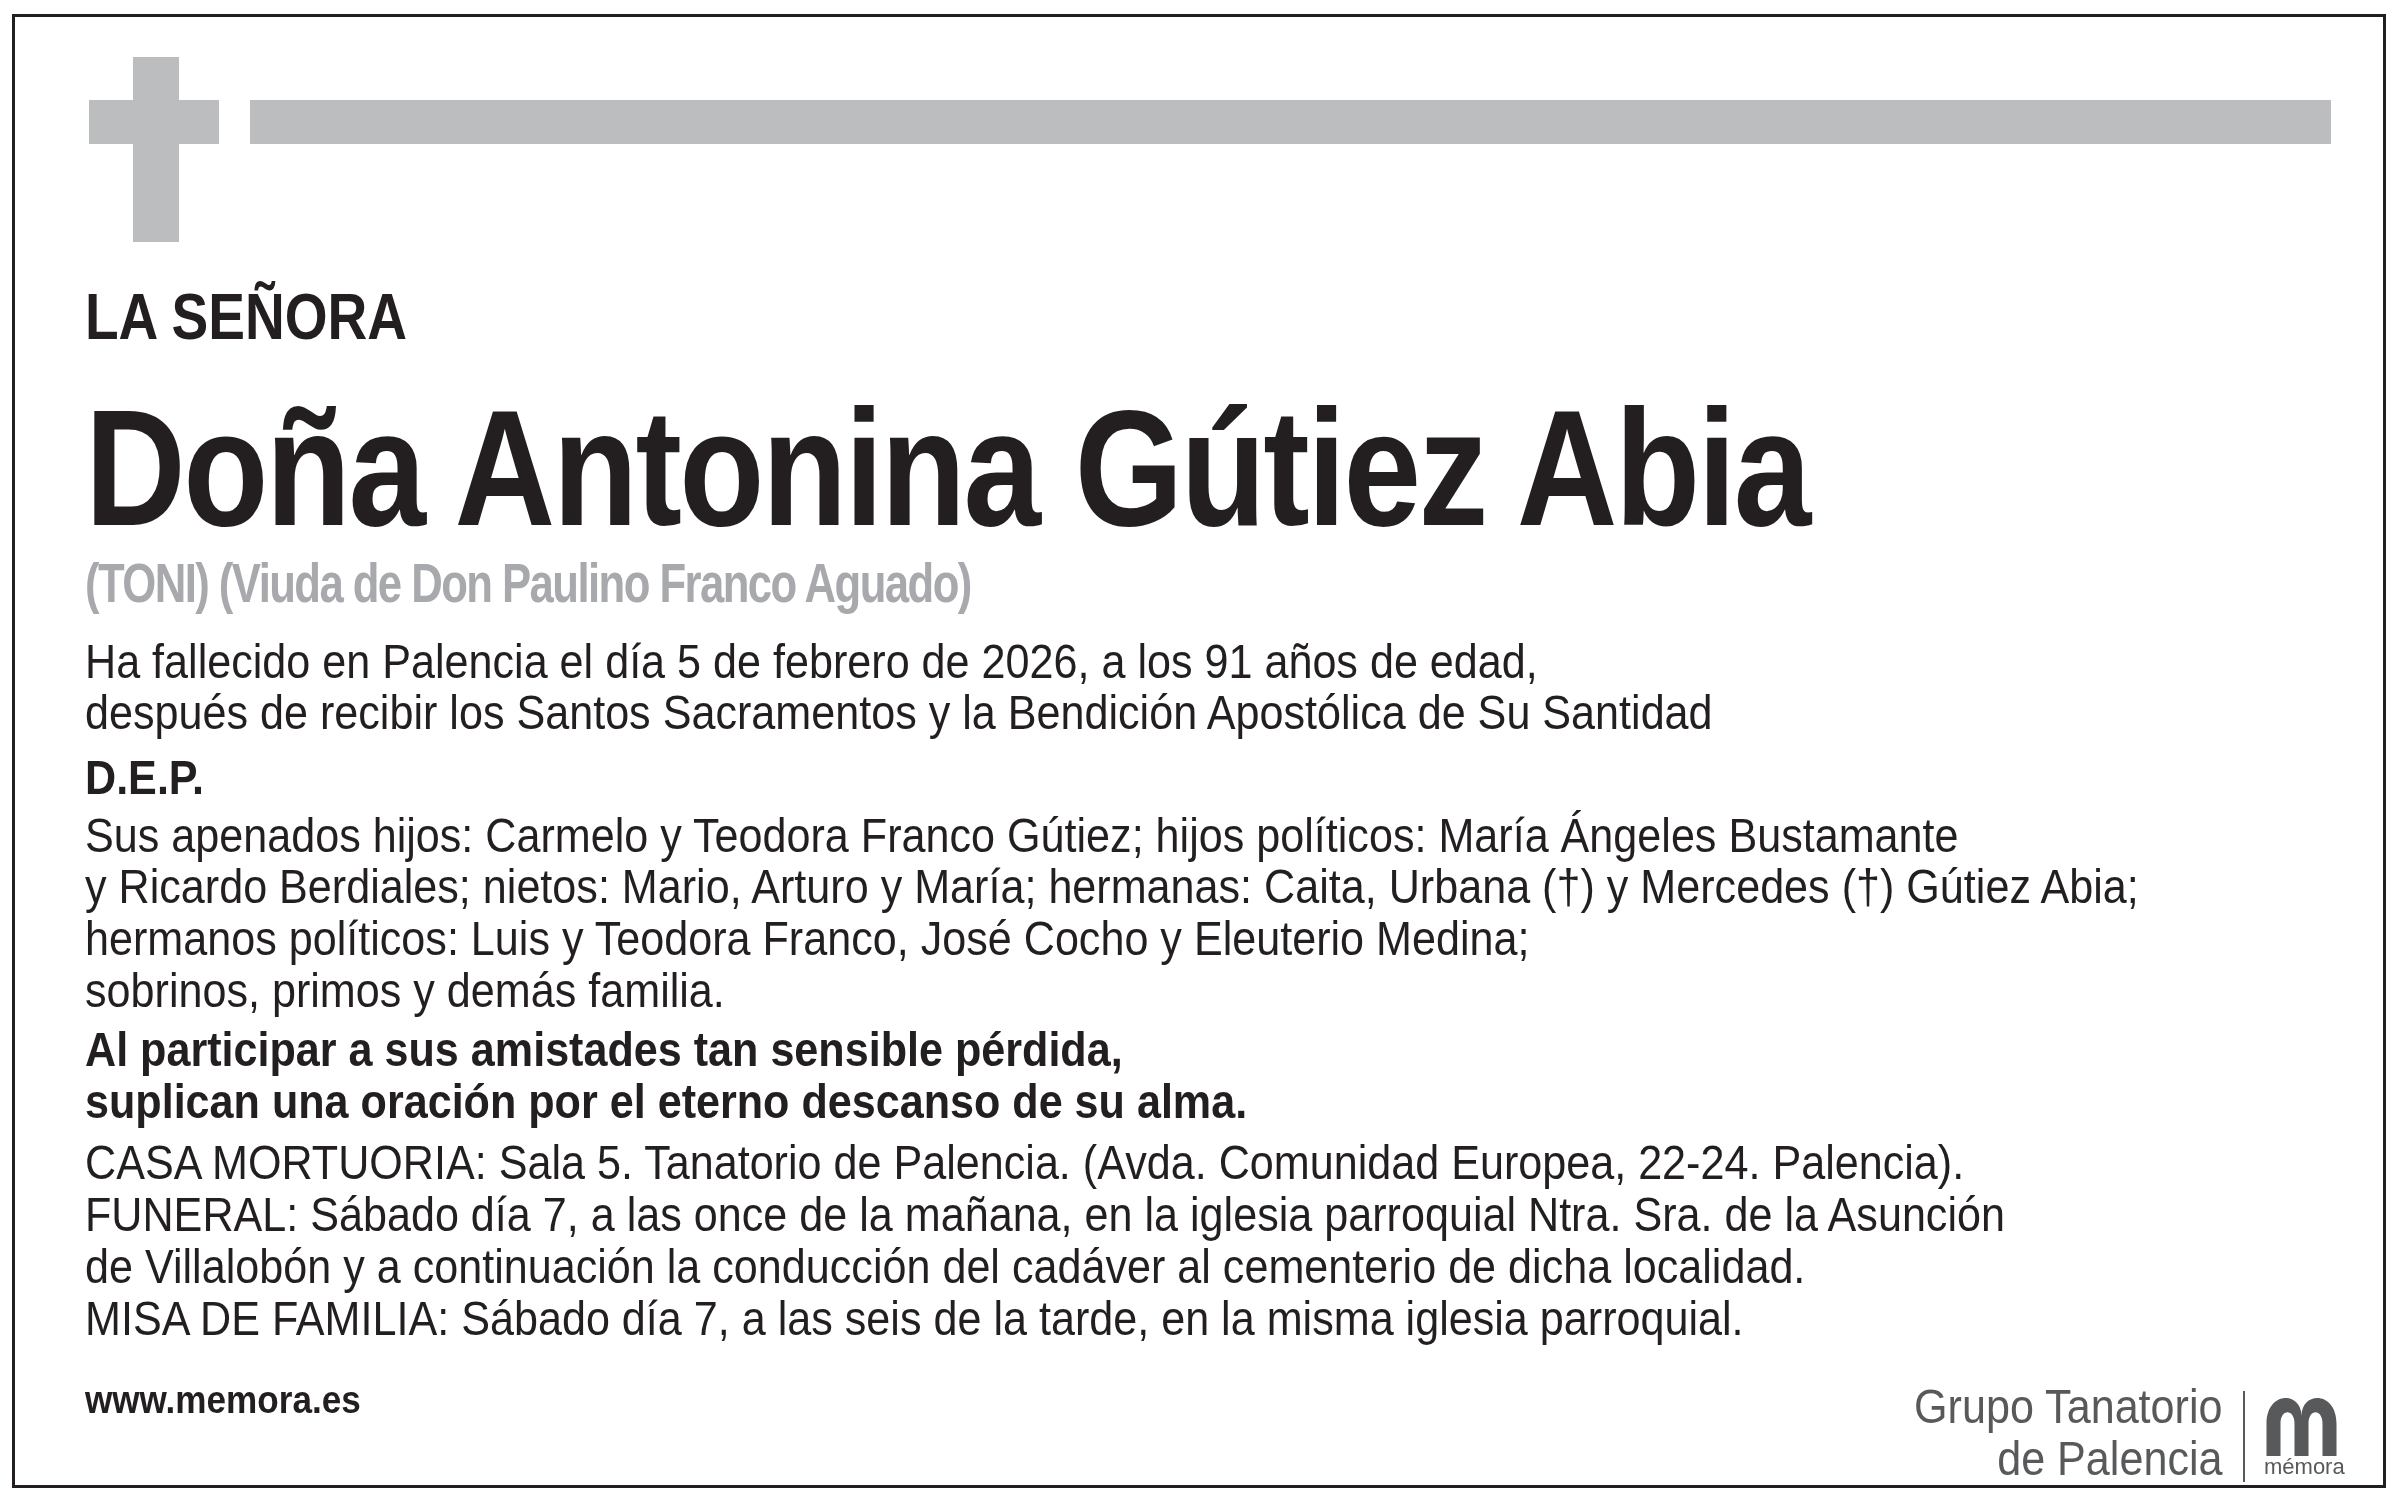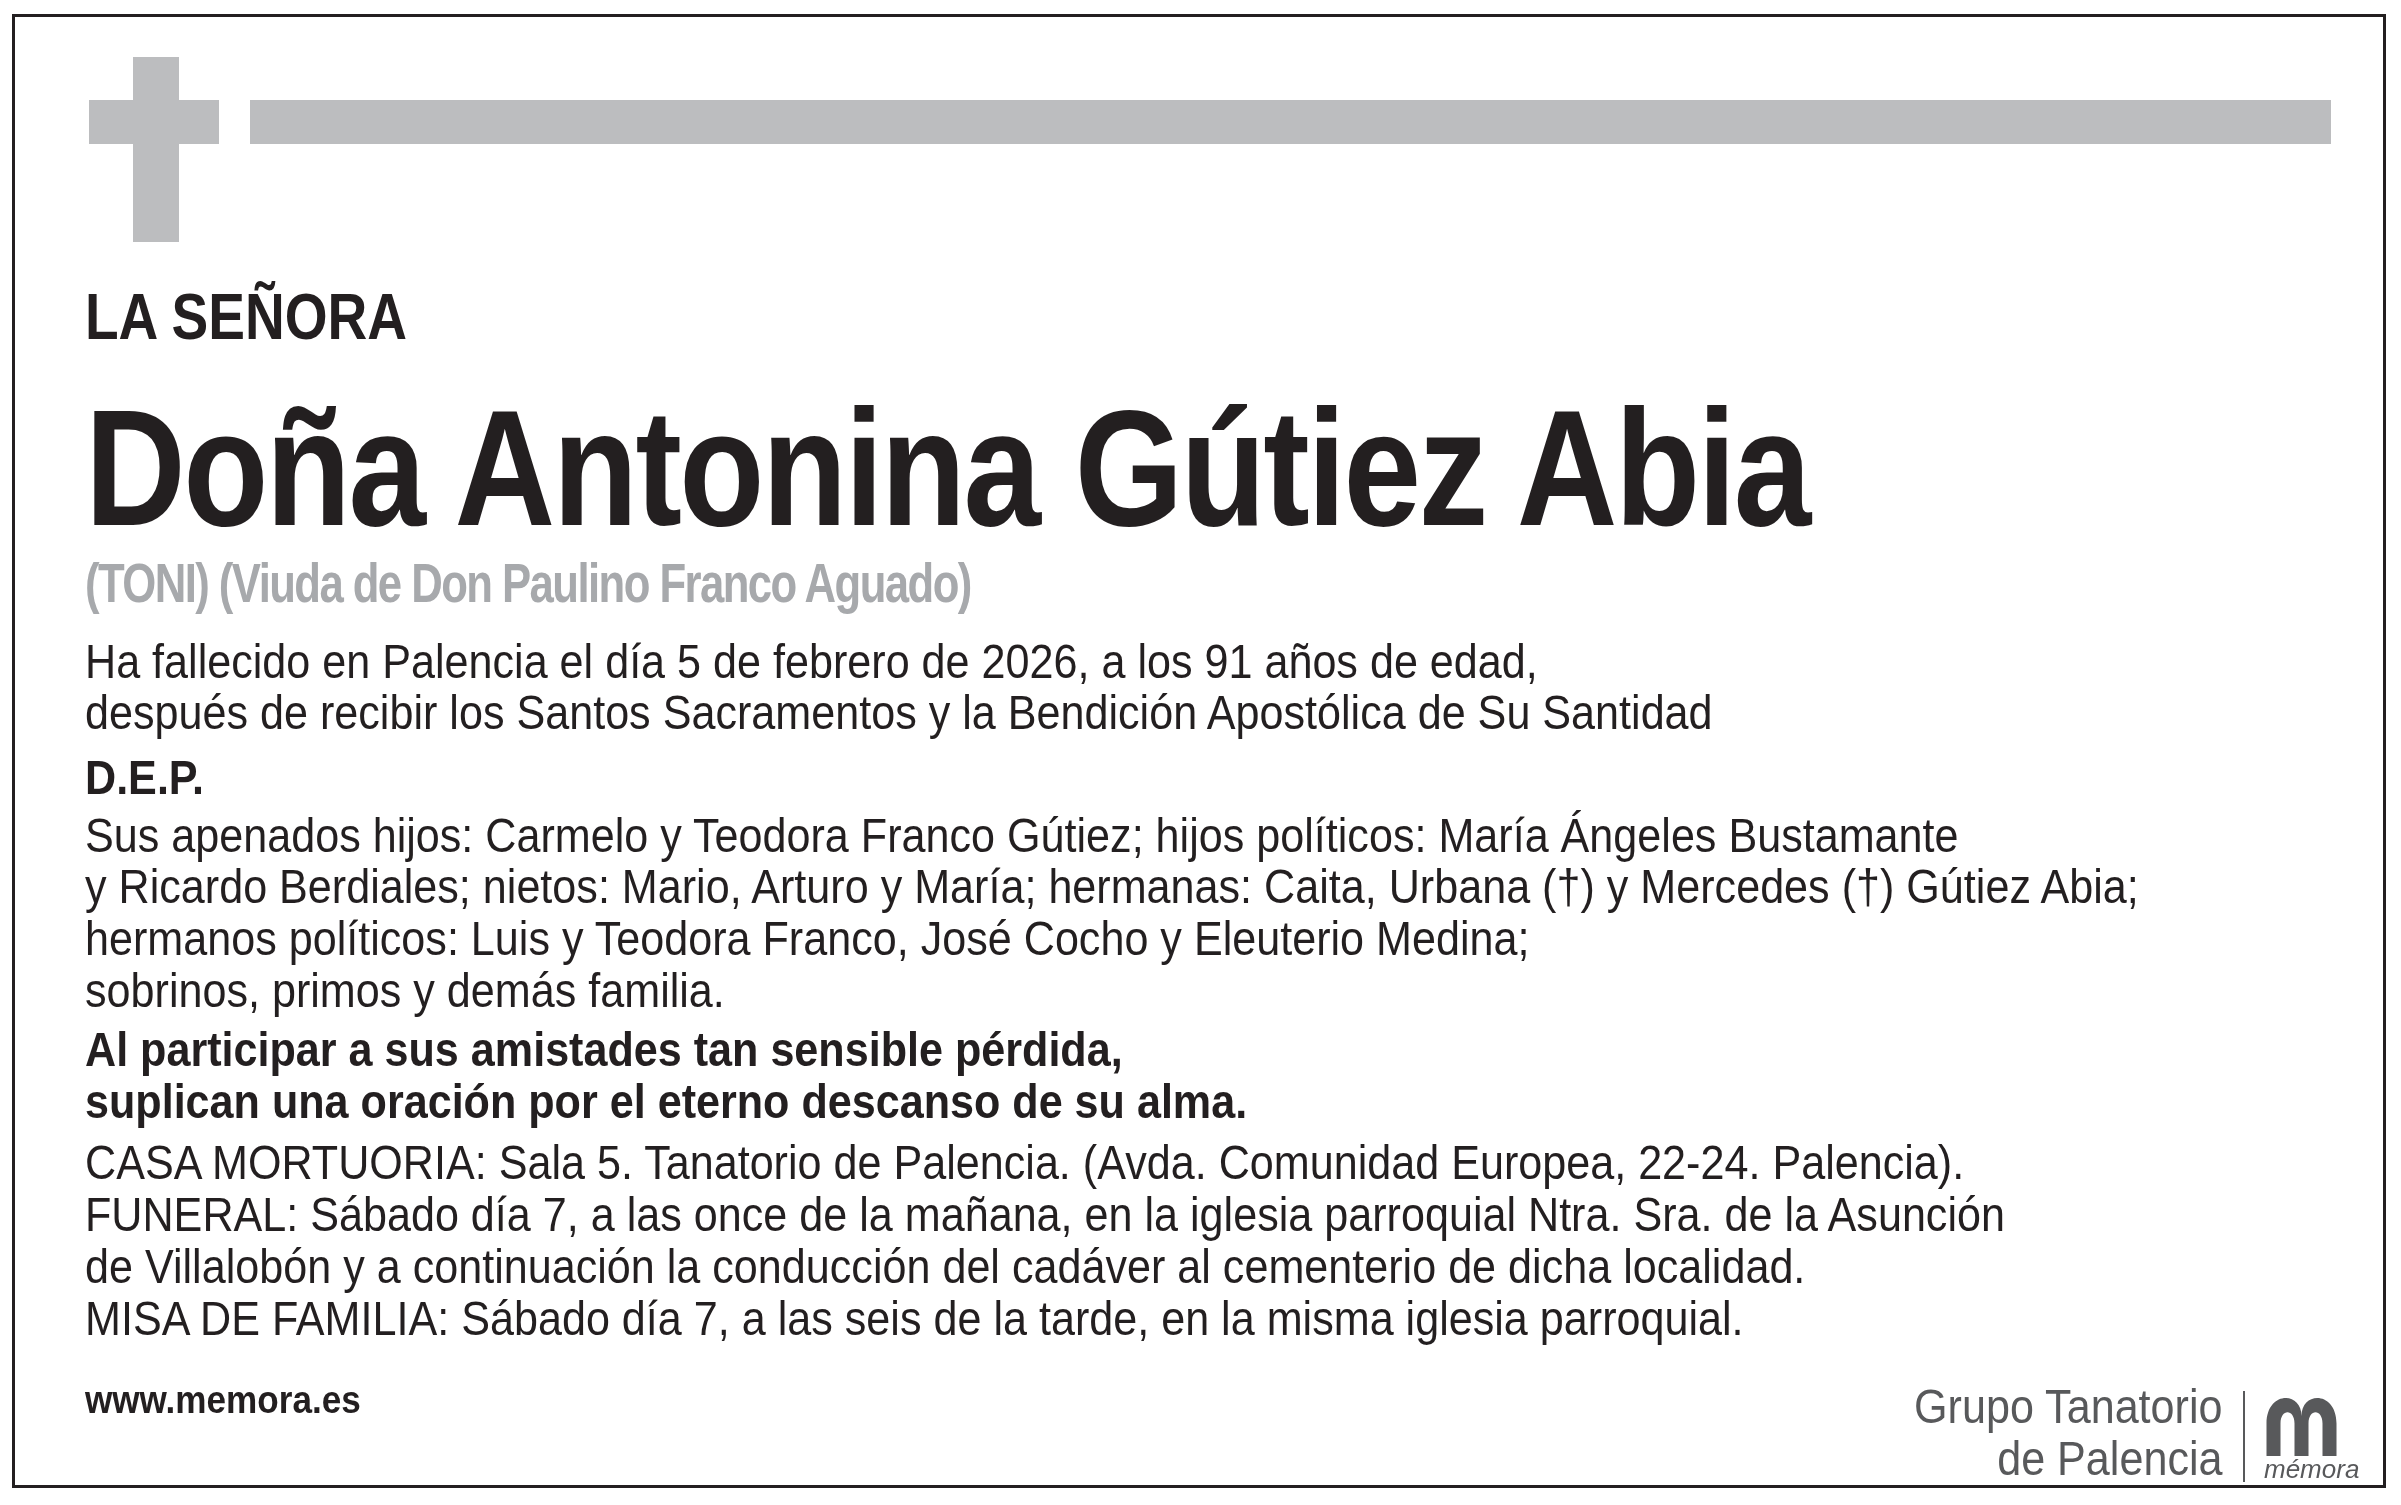--- a/index.html
+++ b/index.html
@@ -11,21 +11,21 @@
   .t{position:absolute;left:85px;white-space:nowrap;}
   .lead{top:280px;font-size:64px;font-weight:bold;transform:scaleX(0.86);transform-origin:left;}
   .name{top:373px;font-size:166px;font-weight:bold;letter-spacing:-3px;transform:scaleX(0.84);transform-origin:left;}
   .sub{top:550px;font-size:56px;font-weight:bold;color:#a7a9ac;letter-spacing:-2px;transform:scaleX(0.78);transform-origin:left;}
   .body{font-size:49px;line-height:52px;transform:scaleX(0.88);transform-origin:left;}
   .b{font-weight:bold;}
   .web{font-size:39px;font-weight:bold;top:1378px;transform:scaleX(0.9);transform-origin:left;}
   .logo-text{position:absolute;right:179px;top:1380px;text-align:right;color:#58595b;font-size:49px;line-height:52px;transform:scaleX(0.88);transform-origin:right;}
   .logo-sep{position:absolute;left:2243px;top:1391px;width:2px;height:91px;background:#58595b;}
   .logo-m{position:absolute;left:2266px;top:1396px;width:71px;height:60px;}
-  .logo-word{position:absolute;left:2264px;top:1454px;font-size:26px;color:#58595b;font-style:italic;}
+  .logo-word{position:absolute;left:2264px;top:1454px;font-size:22px;color:#58595b;}
 </style>
 </head>
 <body>
 
 <div class="frame"></div>
 <div class="cross-v"></div>
 <div class="cross-h"></div>
 <div class="bar"></div>
 
 <div class="t lead">LA SEÑORA</div>

